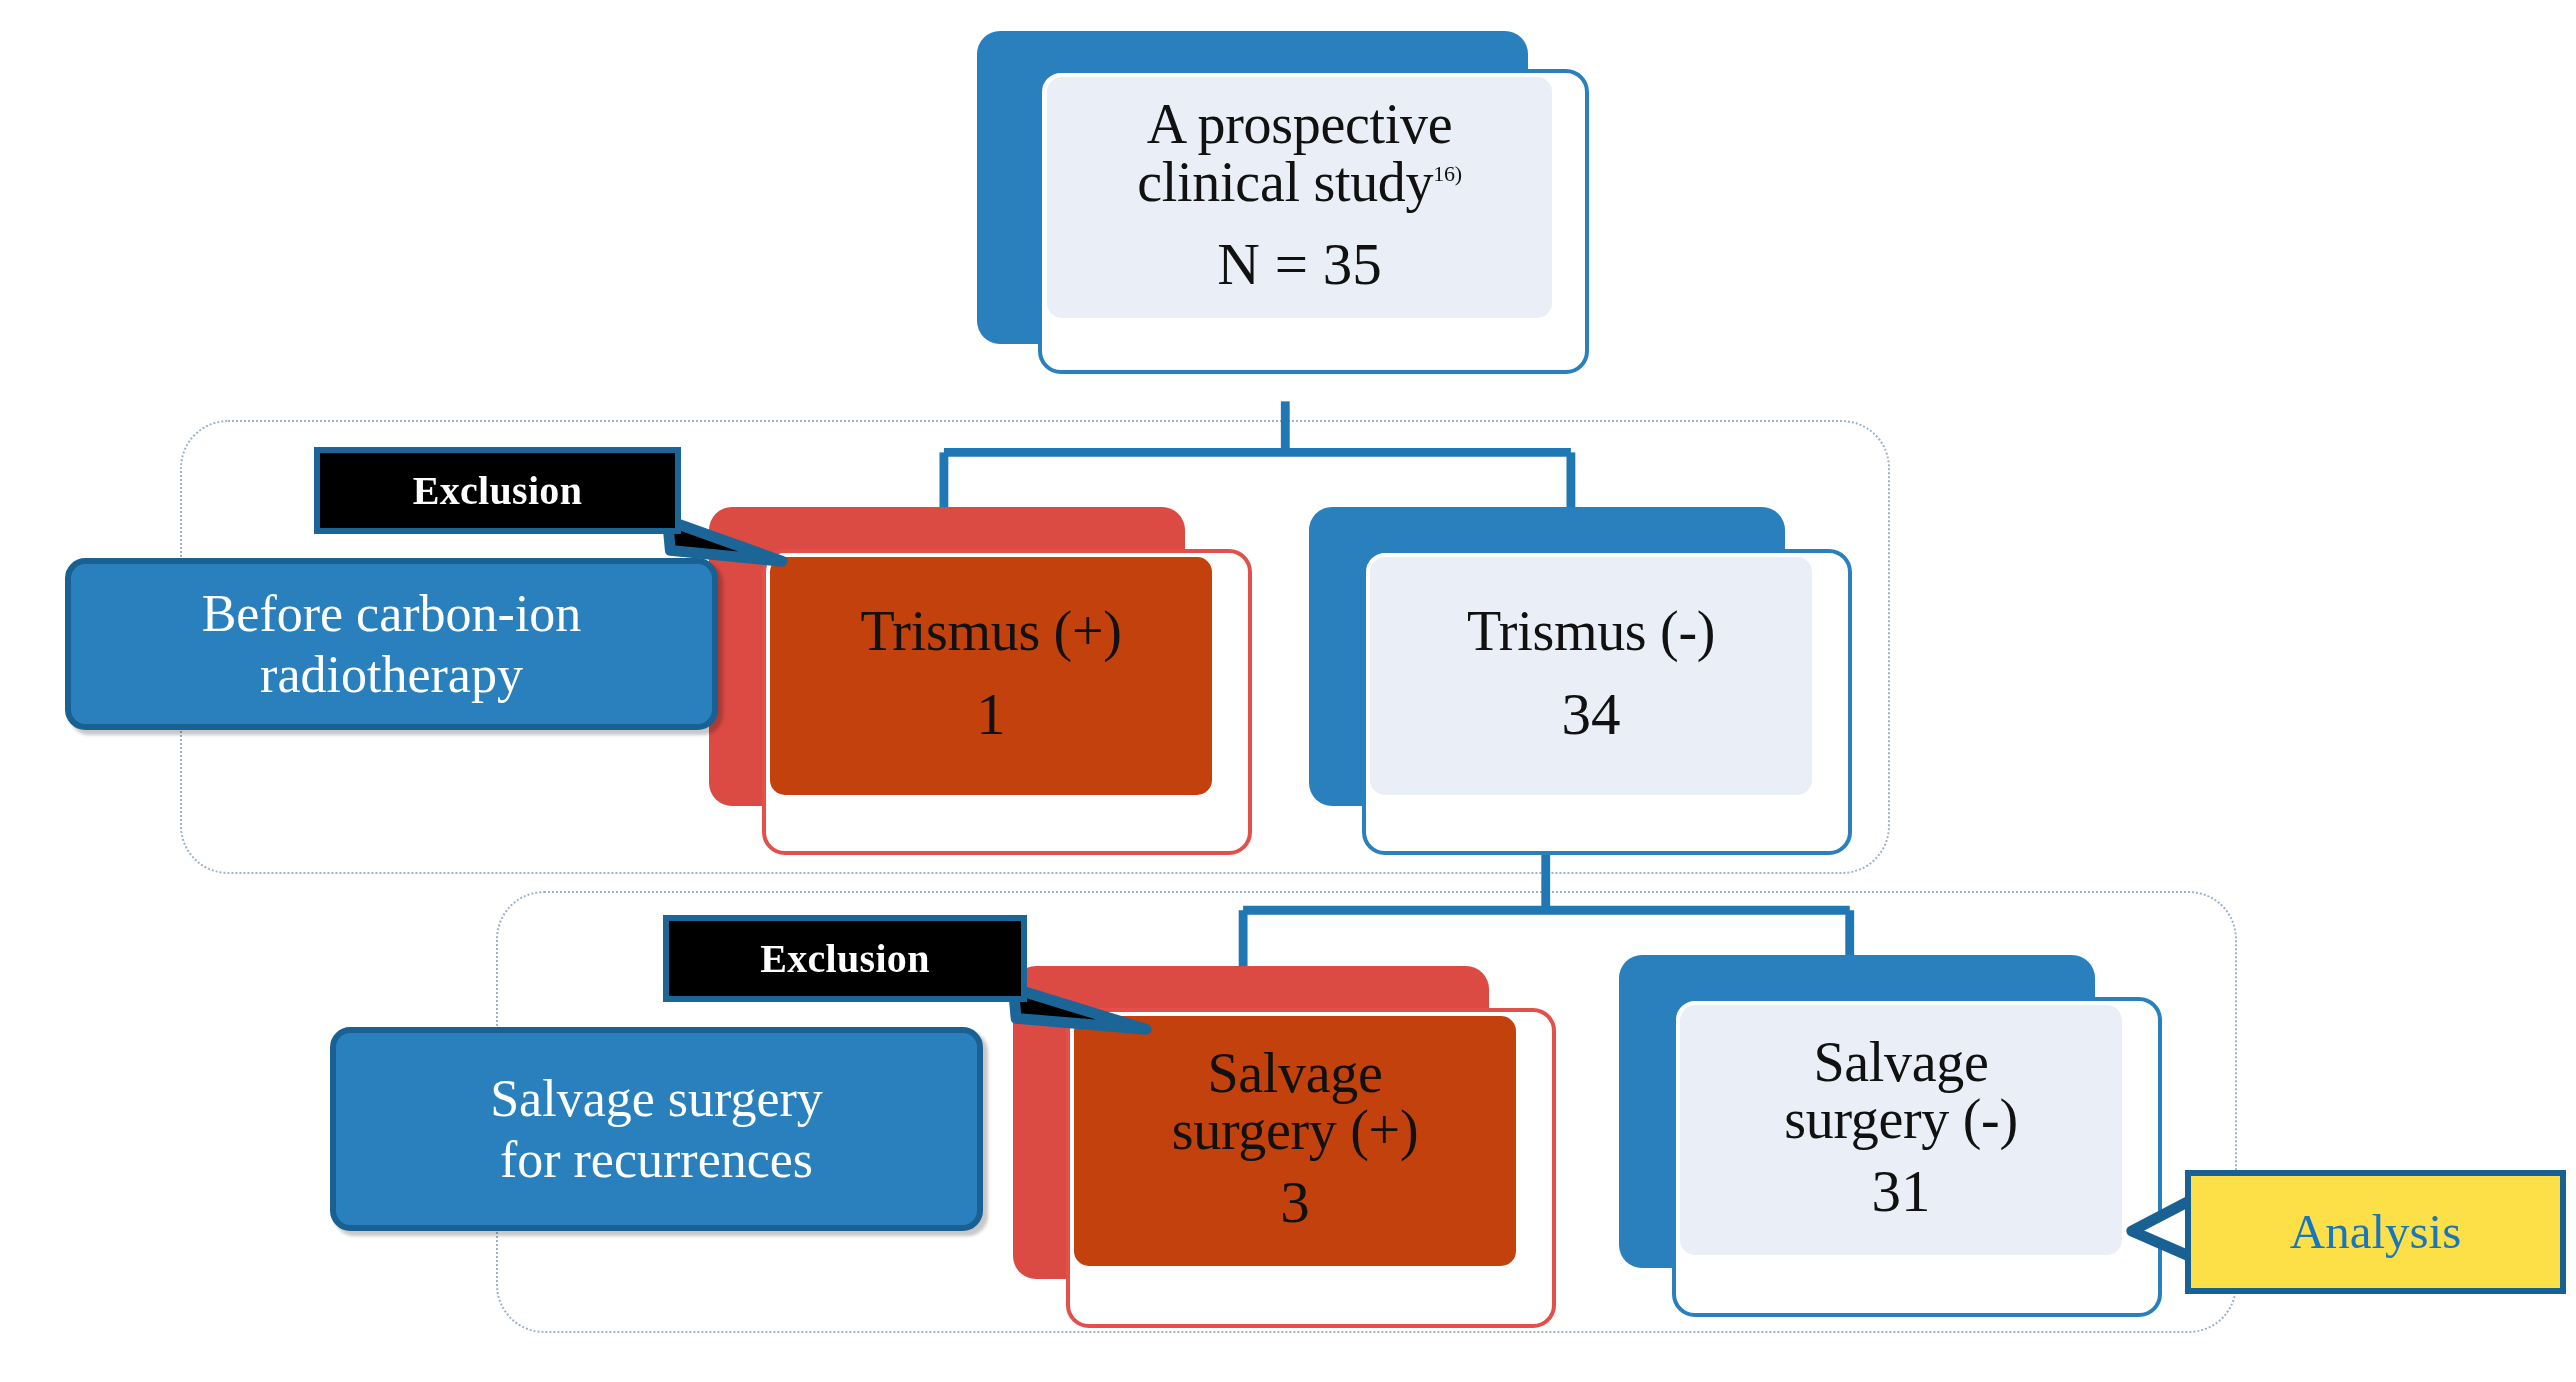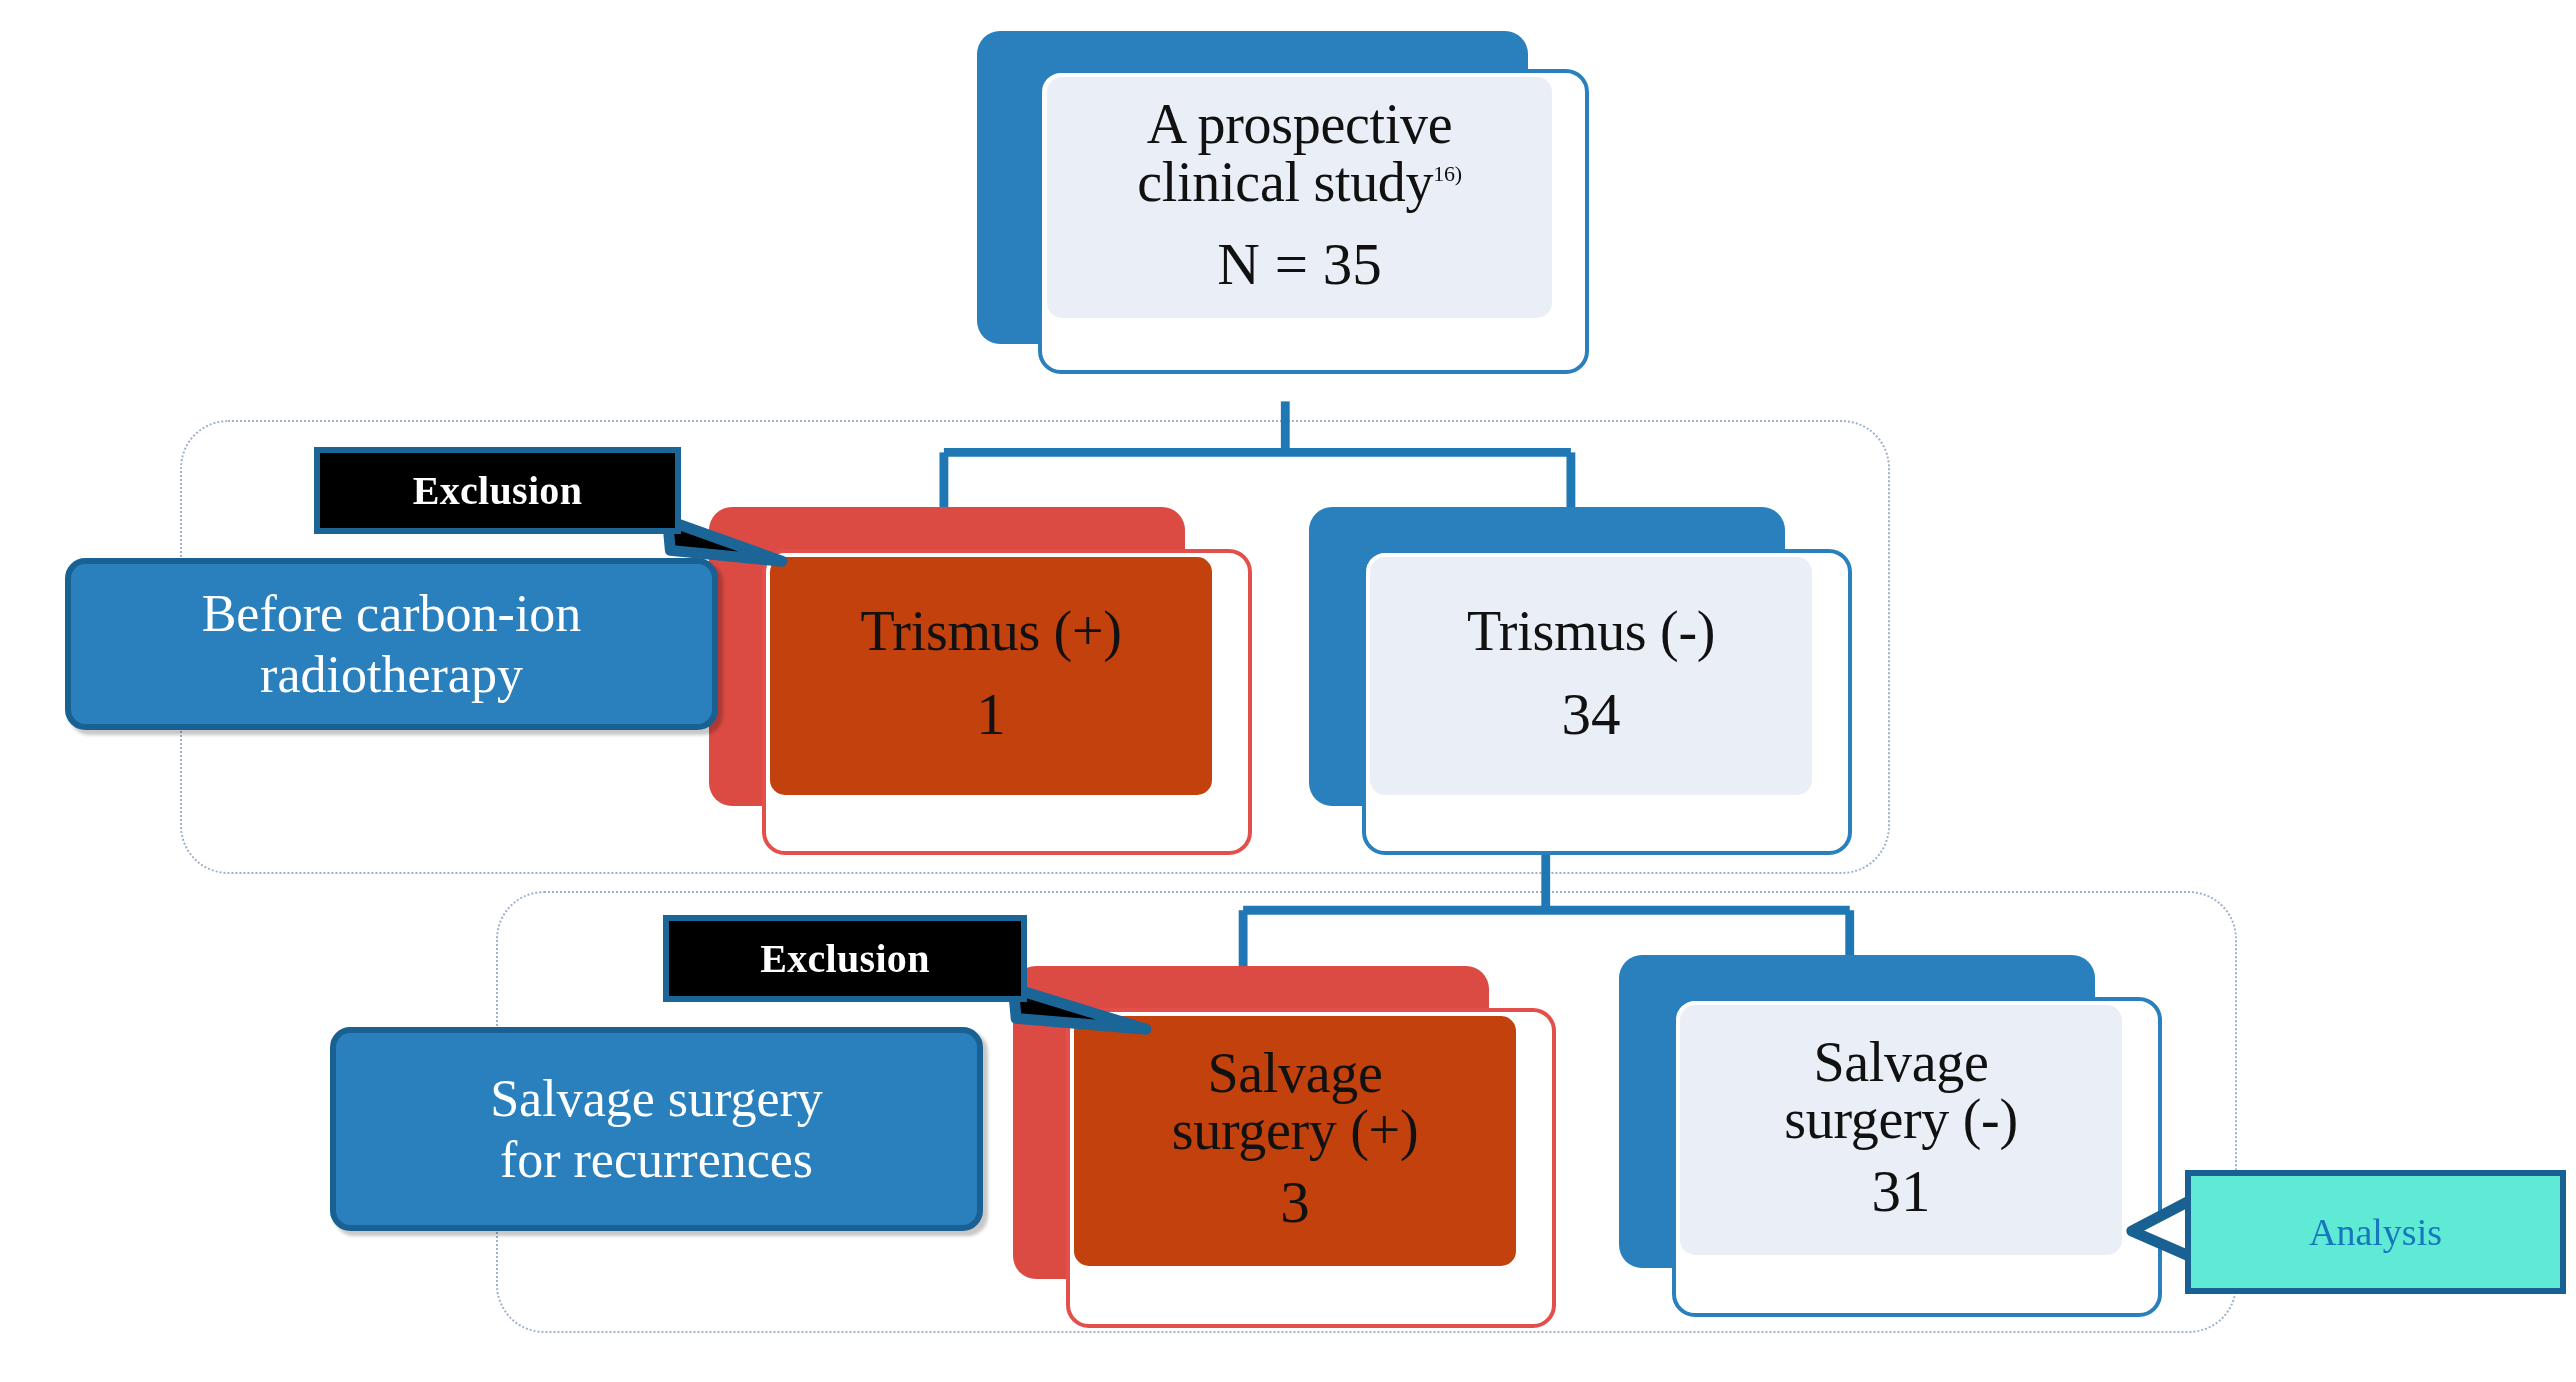--- a/index.html
+++ b/index.html
@@ -125,28 +125,28 @@
     letter-spacing: 0.3px;
   }
   .callout-exclusion svg { position: absolute; overflow: visible; }
 
   
   .callout-analysis {
     position: absolute;
   }
   .callout-analysis .abody {
     position: absolute;
-    background: #5eead4;
+    background: #fde047;
     border: 6.8px solid #1a6193;
     box-sizing: border-box;
     display: flex;
     align-items: center;
     justify-content: center;
     color: #1876bd;
-    font-size: 38px;
+    font-size: 49px;
   }
   .callout-analysis svg { position: absolute; overflow: visible; }
 </style>
 </head>
 <body>
 
 <div id="stage">
 
   <div class="group-box" style="left:180px; top:420px; width:1710px; height:454px;"></div>
 

